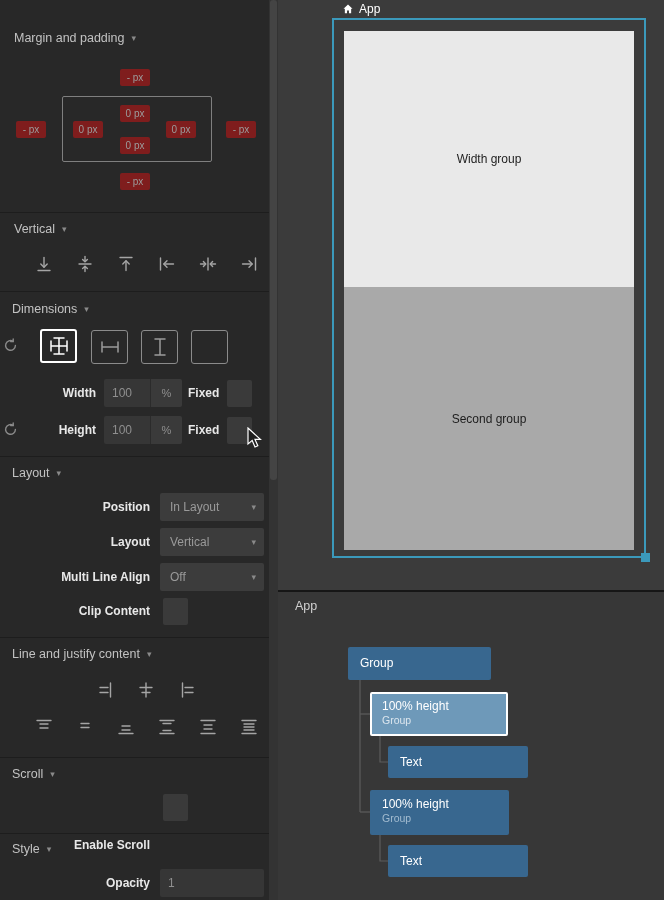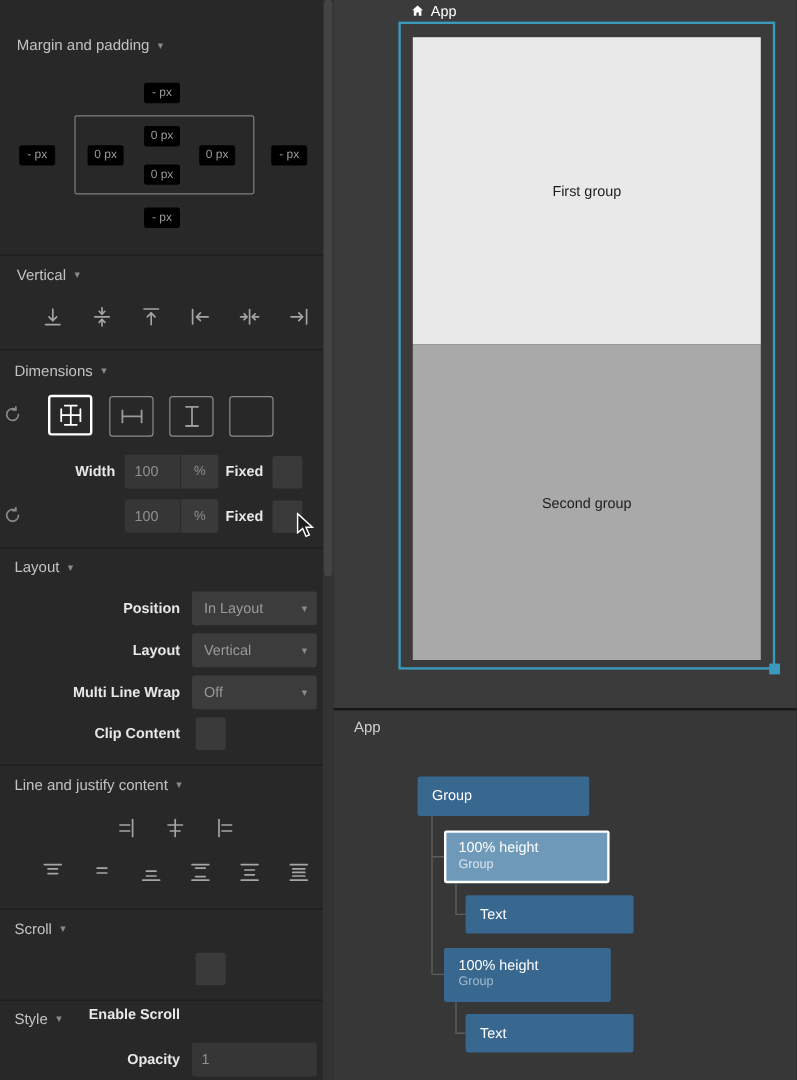--- a/index.html
+++ b/index.html
@@ -3,21 +3,21 @@
 <meta charset="utf-8">
 <style>
   *{margin:0;padding:0;box-sizing:border-box}
   html,body{width:664px;height:900px;overflow:hidden}
   body{background:#2a2a2a;font-family:"Liberation Sans","DejaVu Sans",sans-serif;position:relative}
 
   
   .inspector{position:absolute;left:0;top:0;width:278px;height:900px;background:#282828}
   .sect-h{position:absolute;display:flex;align-items:center;gap:7px;color:#c2c2c2;font-size:12.5px;cursor:default}
   .chev{font-size:9px;color:#8a8a8a;line-height:1}
-  .chip{position:absolute;height:17px;min-width:30px;padding:0 4px;background:#000000;border-radius:2px;color:#9c9c9c;font-size:10px;display:flex;align-items:center;justify-content:center}
+  .chip{position:absolute;height:17px;min-width:30px;padding:0 4px;background:#7f1d1d;border-radius:2px;color:#9c9c9c;font-size:10px;display:flex;align-items:center;justify-content:center}
   .innerbox{position:absolute;left:62px;top:96px;width:150px;height:66px;border:1px solid #7f7f7f;border-radius:2px}
   .hr{position:absolute;left:0;right:0;height:1px;background:#1d1d1d}
   .icon-btn{position:absolute;width:24px;height:24px;display:flex;align-items:center;justify-content:center;cursor:pointer}
   .icon-btn svg{width:20px;height:20px;stroke:#a5a5a5;stroke-width:1.4;fill:none;stroke-linecap:round;stroke-linejoin:round}
   .dimbtn{position:absolute;width:37px;height:34px;border:1px solid #8b8b8b;border-radius:3px;display:flex;align-items:center;justify-content:center;cursor:pointer;background:transparent}
   .dimbtn svg{width:22px;height:22px;stroke:#9b9b9b;stroke-width:1.5;fill:none;stroke-linecap:round}
   .dimbtn.sel{border:2px solid #ffffff}
   .dimbtn.sel svg{stroke:#ffffff}
   .rowlabel{position:absolute;color:#e8e8e8;font-size:12px;font-weight:700;text-align:right}
   .fixedlabel{position:absolute;color:#e8e8e8;font-size:12px;font-weight:700}
@@ -167,20 +167,21 @@
   <div class="unit" style="left:150px;top:379px">%</div>
   <div class="fixedlabel" style="left:188px;top:379px;line-height:28px">Fixed</div>
   <div class="checkbox" style="left:227px;top:380px"></div>
 
   <div class="reset" style="left:3px;top:422px">
     <svg viewBox="0 0 15 15">
         <path d="M12.4 7.5 A4.9 4.9 0 1 1 10 3.2"></path>
         <path d="M10.2 1 V3.6 H7.6"></path>
       </svg>
   </div>
+  <div class="rowlabel" style="left:0;top:416px;width:96px;line-height:28px">Height</div>
   <input class="tinput" style="left: 104px; top: 416px; width: 46px;" value="100">
   <div class="unit" style="left:150px;top:416px">%</div>
   <div class="fixedlabel" style="left:188px;top:416px;line-height:28px">Fixed</div>
   <div class="checkbox" style="left:227px;top:417px"></div>
 
   <div class="hr" style="top:456px"></div>
 
   <div class="sect-h" style="left:12px;top:466px">
     <span>Layout</span>
     <span class="chev">▾</span>
@@ -188,21 +189,21 @@
   <div class="rowlabel" style="left:0;top:493px;width:150px;line-height:28px">Position</div>
   <div class="dropdown" style="left:160px;top:493px">
     <span>In Layout</span>
     <span class="chev">▾</span>
   </div>
   <div class="rowlabel" style="left:0;top:528px;width:150px;line-height:28px">Layout</div>
   <div class="dropdown" style="left:160px;top:528px">
     <span>Vertical</span>
     <span class="chev">▾</span>
   </div>
-  <div class="rowlabel" style="left:0;top:563px;width:150px;line-height:28px">Multi Line Wrap</div>
+  <div class="rowlabel" style="left:0;top:563px;width:150px;line-height:28px">Multi Line Align</div>
   <div class="dropdown" style="left:160px;top:563px">
     <span>Off</span>
     <span class="chev">▾</span>
   </div>
   <div class="rowlabel" style="left:0;top:598px;width:150px;line-height:27px">Clip Content</div>
   <div class="checkbox" style="left:163px;top:598px"></div>
 
   <div class="hr" style="top:637px"></div>
 
   <div class="sect-h" style="left:12px;top:647px">
@@ -288,21 +289,21 @@
 
 <div class="canvas">
   <div class="crumb">
     <svg viewBox="0 0 16 16">
         <path d="M8 2 L14 7.5 H12.2 V13.5 H9.3 V10 H6.7 V13.5 H3.8 V7.5 H2 Z"></path>
       </svg>
     <span>App</span>
   </div>
   <div class="artboard">
     <div class="group-rect g-first">
-      <span>First group</span>
+      <span>Width group</span>
     </div>
     <div class="group-rect g-second">
       <span>Second group</span>
     </div>
     <div class="handle"></div>
   </div>
 </div>
 
 <div class="nodegraph">
   <div class="ng-title">App</div>

